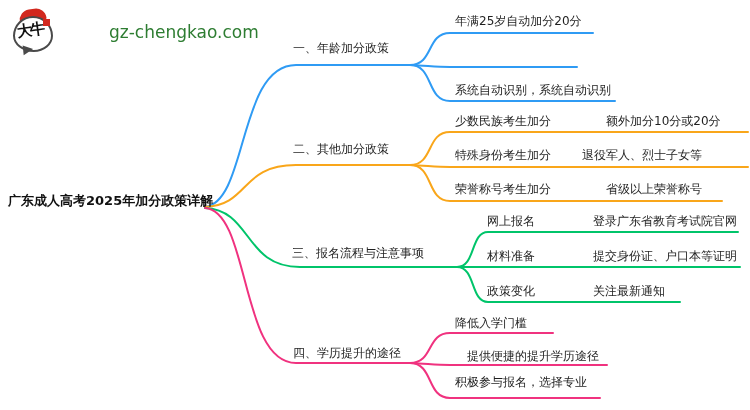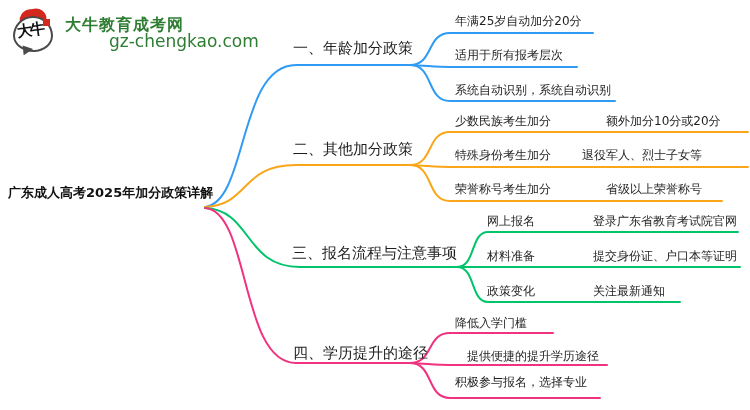--- a/index.html
+++ b/index.html
@@ -3,21 +3,21 @@
 <meta charset="utf-8">
 <style>
   html,body{margin:0;padding:0;background:#ffffff;}
   .stage{
     position:relative;width:750px;height:410px;background:#ffffff;overflow:hidden;
     font-family:"DejaVu Sans",sans-serif;
   }
   .stage svg{position:absolute;left:0;top:0;}
   .node{position:absolute;white-space:nowrap;color:#1f1f1f;line-height:16px;}
   .root-node{font-size:13px;font-weight:600;color:#111;}
-  .lvl1{font-size:15px;}
+  .lvl1{font-size:12px;}
   .lvl2{font-size:12px;}
   
   .logo{position:absolute;left:12px;top:8px;display:flex;align-items:center;gap:7px;}
   .logo-mark{position:relative;width:46px;height:48px;}
   .logo-hat{position:absolute;top:1px;left:7px;width:27px;height:13px;background:#d2281e;
     border-radius:14px 14px 3px 3px;transform:rotate(-9deg);}
   .logo-bubble{position:absolute;left:1px;top:8px;width:36px;height:32px;background:#fff;
     border:2px solid #4a4a4a;border-radius:50% 50% 48% 52%/55% 55% 45% 45%;}
   .logo-tail{position:absolute;left:9px;bottom:0px;width:0;height:0;
     border-left:4px solid transparent;border-right:7px solid transparent;
@@ -60,30 +60,28 @@
 
   <div class="logo">
     <div class="logo-mark">
       <div class="logo-hat"></div>
       <div class="logo-bubble"></div>
       <div class="logo-tail"></div>
       <span class="logo-mark-text">大牛</span>
       <span class="logo-seal"></span>
     </div>
     <div class="logo-text">
-      <div class="logo-title">大牛教育成考网</div>
       <div class="logo-url">gz-chengkao.com</div>
     </div>
   </div>
 
-  <div class="node root-node" style="left:8px;top:185px;">广东成人高考2025年加分政策详解</div>
+  <div class="node root-node" style="left:8px;top:193px;">广东成人高考2025年加分政策详解</div>
 
   <div class="node lvl1" style="left:293px;top:40px;">一、年龄加分政策</div>
   <div class="node lvl2" style="left:455px;top:13px;">年满25岁自动加分20分</div>
-  <div class="node lvl2" style="left:455px;top:47px;">适用于所有报考层次</div>
   <div class="node lvl2" style="left:455px;top:82px;">系统自动识别，系统自动识别</div>
 
   <div class="node lvl2" style="left:455px;top:113px;">少数民族考生加分</div>
   <div class="node lvl1" style="left:293px;top:141px;">二、其他加分政策</div>
   <div class="node lvl2" style="left:606px;top:113px;">额外加分10分或20分</div>
   <div class="node lvl2" style="left:455px;top:147px;">特殊身份考生加分</div>
   <div class="node lvl2" style="left:582px;top:147px;">退役军人、烈士子女等</div>
   <div class="node lvl2" style="left:455px;top:181px;">荣誉称号考生加分</div>
   <div class="node lvl2" style="left:606px;top:181px;">省级以上荣誉称号</div>
 

